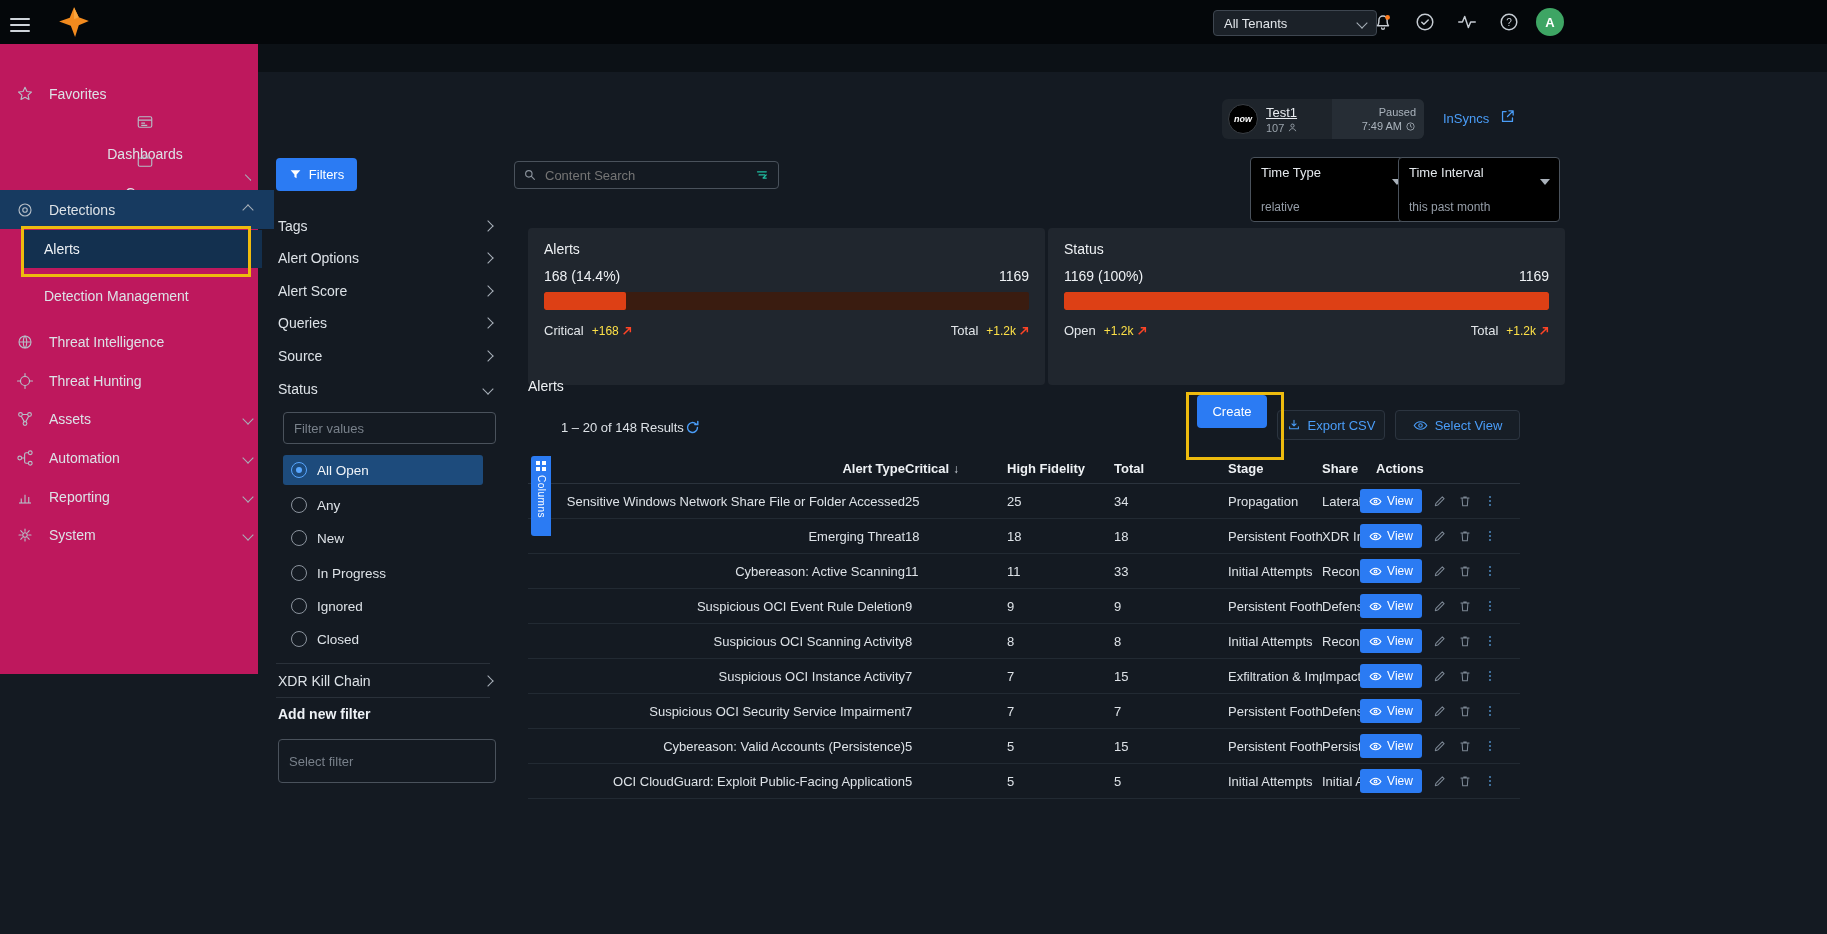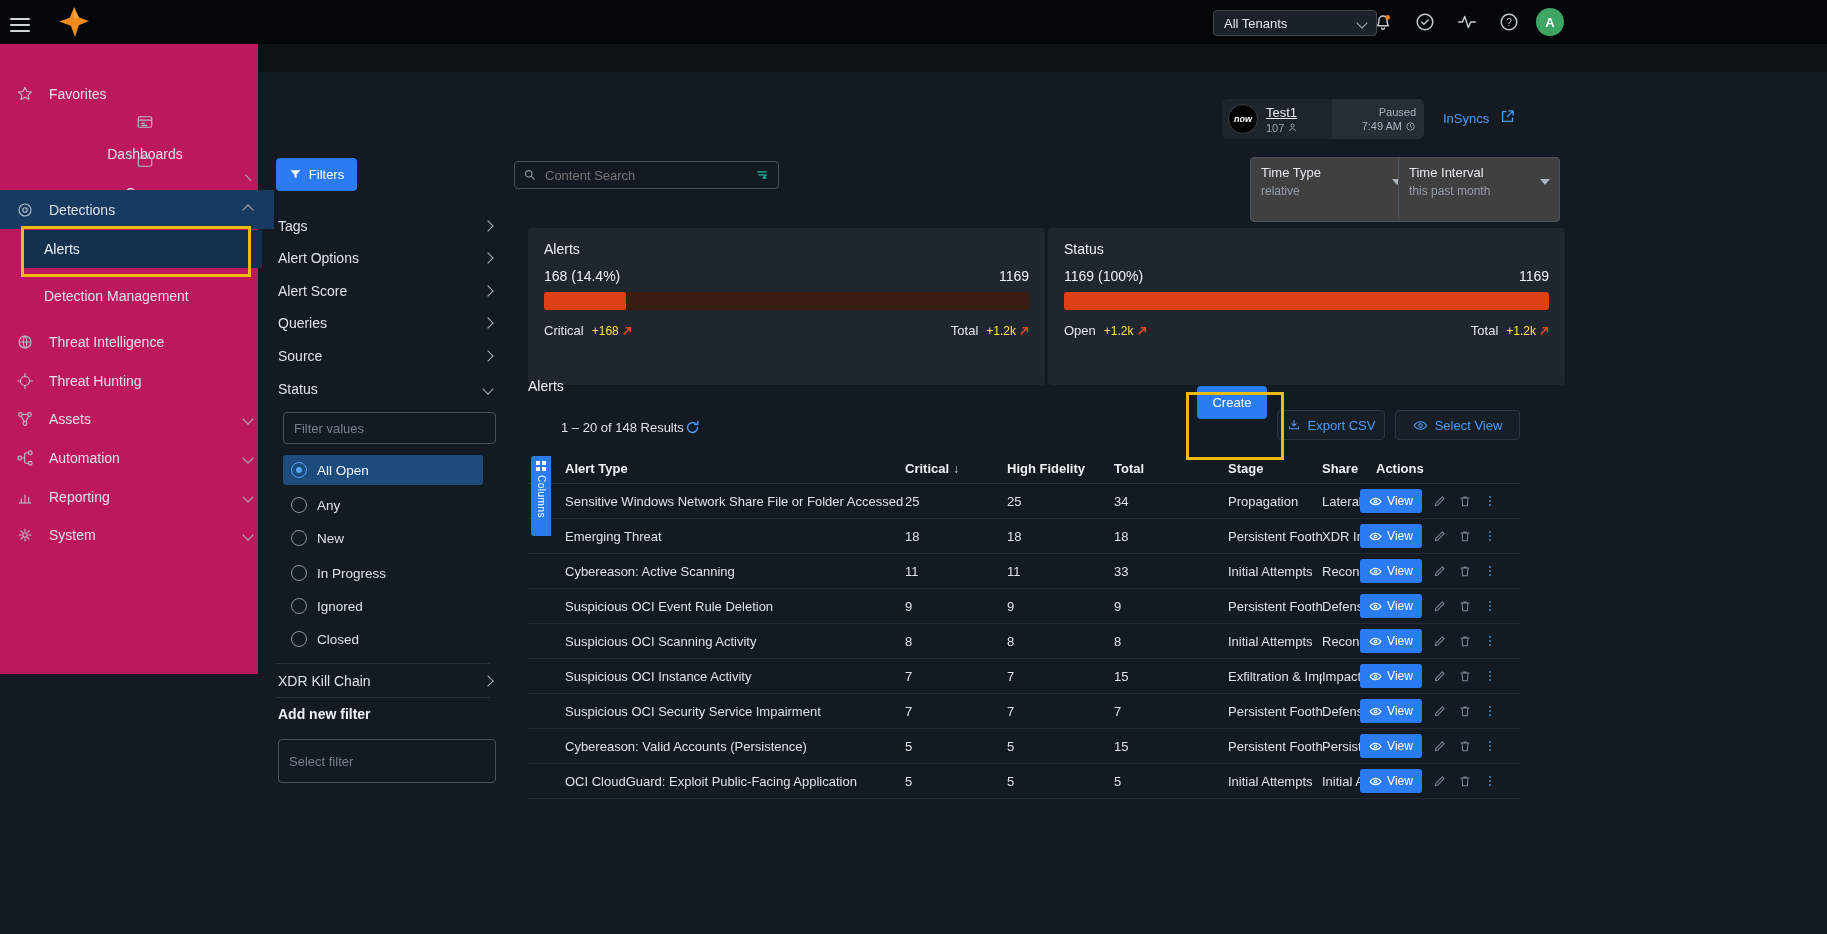--- a/index.html
+++ b/index.html
@@ -36,23 +36,23 @@
   .now-circle{width:28px;height:28px;border-radius:50%;background:#000;border:1px solid #3a3f45;color:#fff;font-size:9px;font-style:italic;font-weight:bold;display:flex;align-items:center;justify-content:center;flex:none;}
   .sync-left{margin-left:8px;flex:1;min-width:0;}
   .sync-name{font-size:13px;color:#e8ecf0;text-decoration:underline;cursor:pointer;}
   .sync-sub{font-size:11px;color:#9aa3ac;display:flex;align-items:center;gap:3px;margin-top:2px;}
   .sync-right{width:84px;height:40px;background:#262d35;border-radius:0 6px 6px 0;display:flex;flex-direction:column;align-items:flex-end;justify-content:center;padding-right:8px;gap:2px;flex:none;}
   .sync-status,.sync-time{font-size:11px;color:#aab3bc;display:flex;align-items:center;gap:3px;}
   .insyncs{position:absolute;left:1443px;top:111px;font-size:13px;color:#4a9df8;cursor:pointer;}
   .ext-ic{position:absolute;left:1499px;top:108px;color:#4a9df8;cursor:pointer;}
 
   
-  .dd-box{position:absolute;width:140px;height:49px;border:1px solid #4a525c;border-radius:4px;background:#404040;padding:7px 10px;cursor:pointer;}
+  .dd-box{position:absolute;width:140px;height:49px;border:1px solid #4a525c;border-radius:4px;background:#000000;padding:7px 10px;cursor:pointer;}
   .dd-box .l1{font-size:13px;color:#e4e8ec;}
-  .dd-box .l2{font-size:12px;color:#969ea8;margin-top:4px;}
+  .dd-box .l2{font-size:12px;color:#969ea8;margin-top:20px;}
   .dd-box .car{position:absolute;right:9px;top:21px;width:0;height:0;border-left:5px solid transparent;border-right:5px solid transparent;border-top:6px solid #aab2bb;}
 
   
   .btn-blue{background:#2b7bf3;color:#fff;border:none;border-radius:4px;font-size:13px;display:flex;align-items:center;justify-content:center;gap:7px;cursor:pointer;font-family:inherit;}
   .filters-btn{position:absolute;left:276px;top:158px;width:81px;height:33px;}
   .filter-row{position:absolute;left:276px;width:214px;height:32px;display:flex;align-items:center;justify-content:space-between;font-size:14px;color:#dde2e7;cursor:pointer;padding:0 10px 0 2px;}
   .tinput{background:transparent;border:1px solid #4a525c;border-radius:4px;color:#dfe3e7;font-size:13px;padding:0 10px;font-family:inherit;outline:none;}
   .tinput::placeholder{color:#78808a;}
   .radio-row{position:absolute;left:283px;width:192px;height:30px;display:flex;align-items:center;gap:10px;font-size:13.5px;color:#dde2e7;border-radius:3px;cursor:pointer;padding-left:8px;}
   .radio-row.sel{background:#1d4b7c;color:#f0f4f8;}
@@ -73,34 +73,34 @@
   .bar{height:18px;background:#3a1c10;border-radius:2px;margin-top:8px;overflow:hidden;}
   .bar i{display:block;height:100%;background:#dd4015;border-radius:2px;}
   .card .foot{display:flex;justify-content:space-between;margin-top:13px;font-size:13px;color:#e2e6ea;align-items:center;}
   .foot .grp{display:flex;align-items:center;}
   .trend{color:#fde047;font-size:12px;margin-left:8px;margin-right:3px;}
 
   
   .sec-title{position:absolute;left:528px;top:378px;font-size:14px;color:#eef1f4;}
   .results{position:absolute;left:561px;top:420px;font-size:13px;color:#dde2e7;}
   .refresh{position:absolute;left:684px;top:419px;width:17px;height:17px;cursor:pointer;color:#4a9df8;}
-  .create-btn{position:absolute;left:1197px;top:386px;width:70px;height:33px;font-size:13px;}
+  .create-btn{position:absolute;left:1197px;top:395px;width:70px;height:33px;font-size:13px;}
   .btn-dark{position:absolute;top:410px;height:30px;background:#171e26;border:1px solid #2c3540;border-radius:4px;color:#4a9df8;font-size:13px;display:flex;align-items:center;justify-content:center;gap:7px;cursor:pointer;font-family:inherit;}
 
   
   .columns-btn{position:absolute;left:531px;top:456px;width:20px;height:75px;background:#2b7bf3;border-radius:3px 0 0 3px;display:flex;flex-direction:column;align-items:center;padding-top:5px;gap:4px;cursor:pointer;z-index:6;}
   .grid4{display:grid;grid-template-columns:4px 4px;gap:1.5px;}
   .grid4 i{width:4px;height:4px;background:#fff;}
   .columns-btn span{writing-mode:vertical-rl;font-size:10px;color:#fff;letter-spacing:.5px;}
 
   
   .table{position:absolute;left:528px;top:453px;width:992px;}
   .trow{display:grid;grid-template-columns:377px 102px 107px 114px 94px 38px 160px;align-items:center;height:34px;border-bottom:1px solid #222a33;font-size:13px;color:#dde2e7;}
   .trow>div{overflow:hidden;white-space:nowrap;}
-  .trow>div:first-child{padding-left:37px;}
+  .trow>div:first-child{padding-left:37px;text-align:right;}
   .thead{height:30px;font-weight:bold;color:#eef1f4;border-bottom:1px solid #2b333d;}
   .thead>div{cursor:pointer;}
   .thead .acth{padding-left:16px;}
   .sort-arrow{font-size:12px;color:#cdd3da;margin-left:4px;font-weight:normal;}
   .actions-cell{display:flex;align-items:center;overflow:visible !important;}
   .view-btn{height:24px;width:62px;background:#2b7bf3;border:none;border-radius:3px;color:#fff;font-size:12px;display:inline-flex;align-items:center;justify-content:center;gap:5px;cursor:pointer;font-family:inherit;flex:none;}
   .row-ic{margin-left:11px;cursor:pointer;display:inline-flex;color:#7c8794;}
   .row-ic.kebab{color:#4d8ac0;}
 </style>
 </head>

